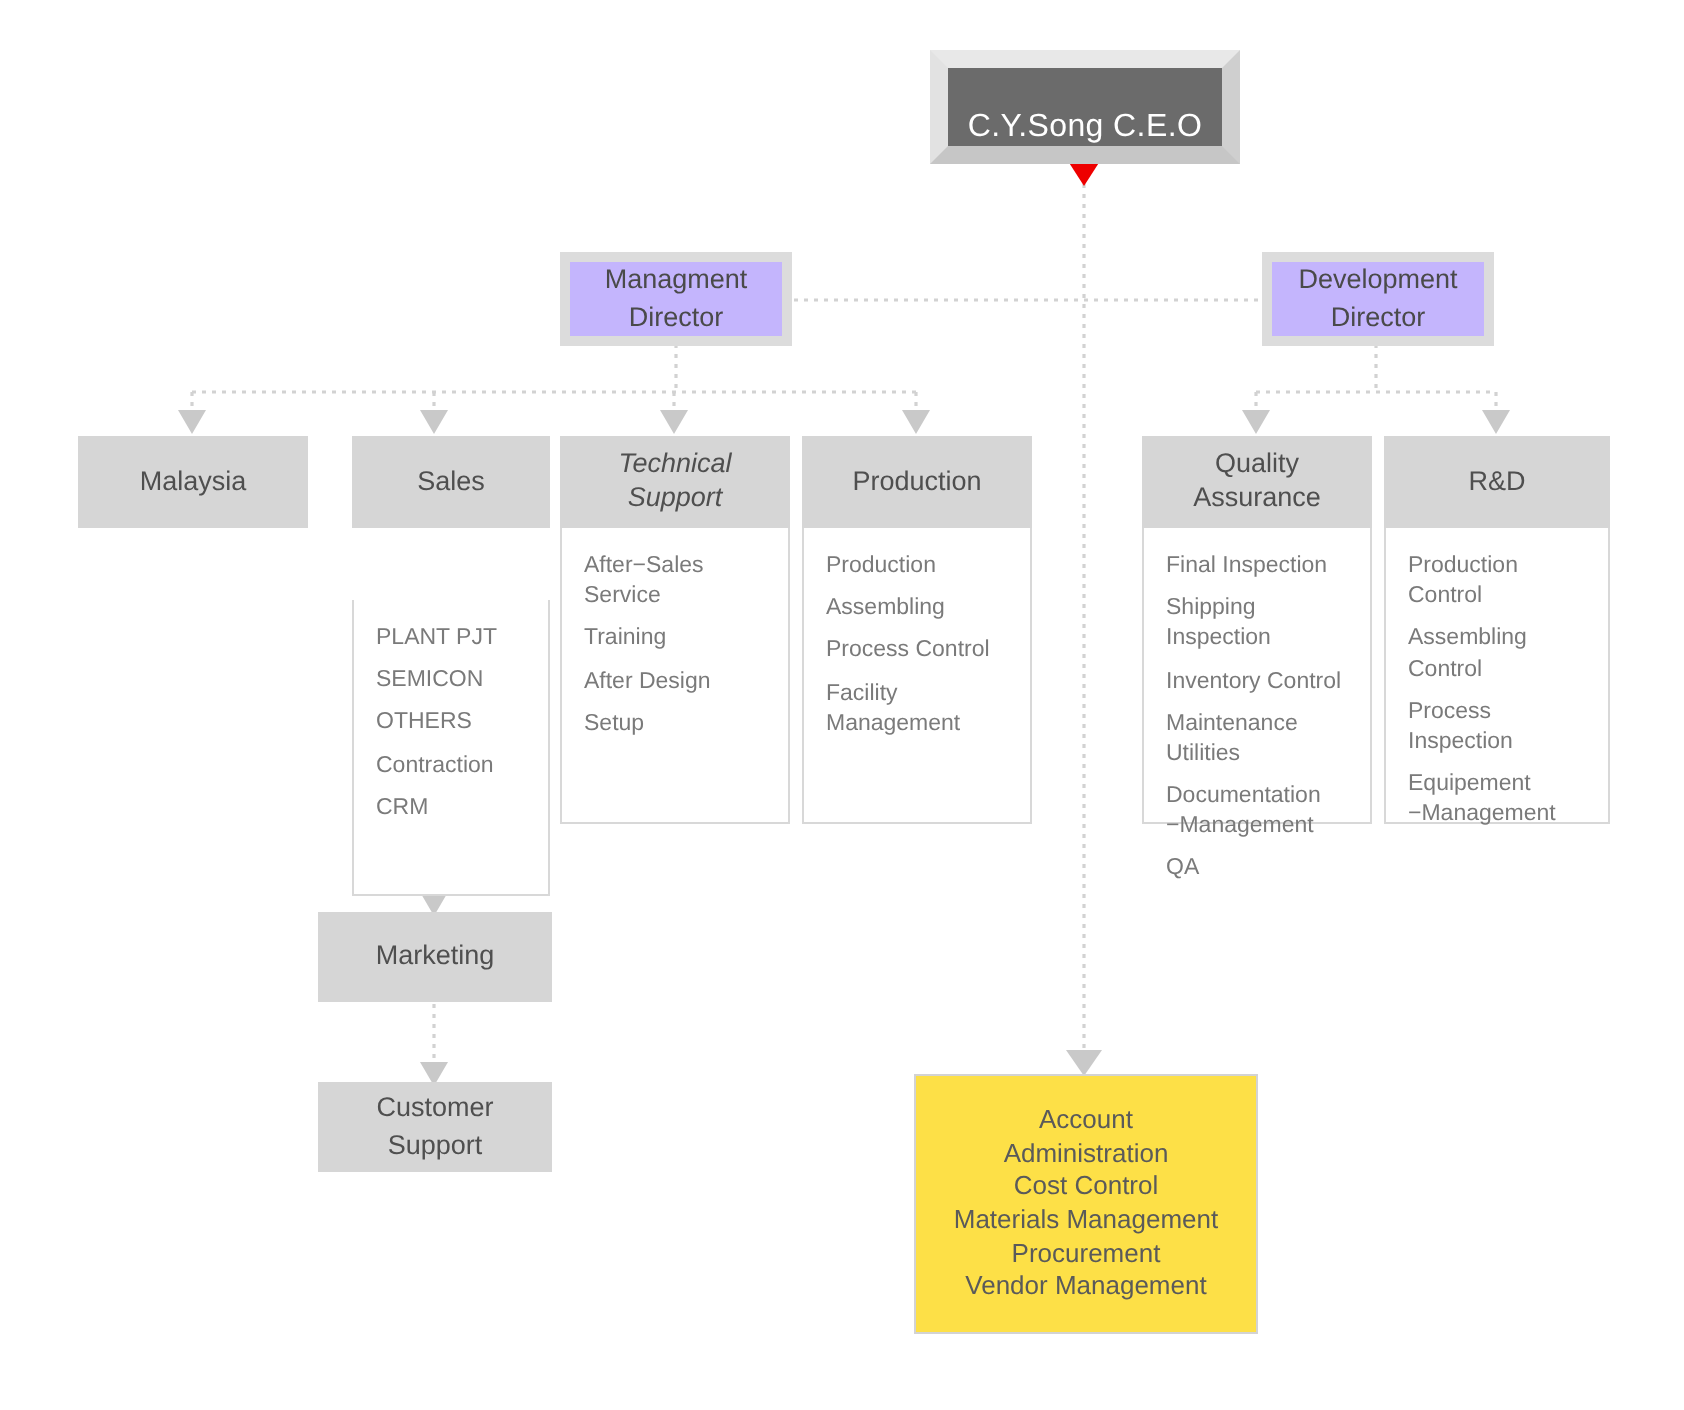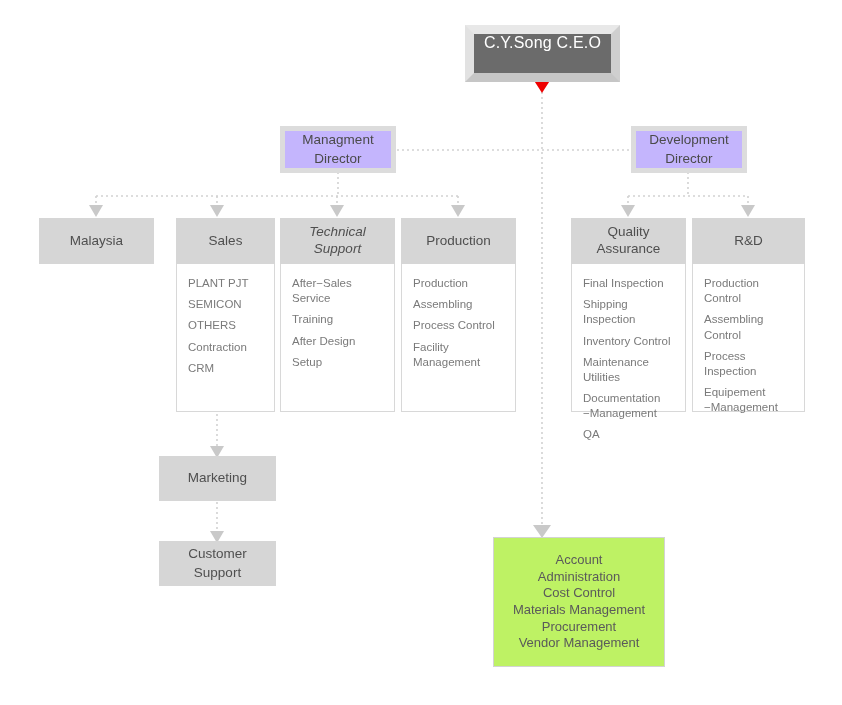--- a/index.html
+++ b/index.html
@@ -23,21 +23,21 @@
     background:#d9d9d9;
     border-top:9px solid #e8e8e8;
     border-left:9px solid #e2e2e2;
     border-right:9px solid #cfcfcf;
     border-bottom:9px solid #c6c6c6;
     display:flex;align-items:center;justify-content:center;
   }
   .ceo-inner{
     width:100%;height:100%;
     background:#6b6b6b;
-    display:flex;align-items:flex-start;justify-content:center;
+    display:flex;align-items:flex-end;justify-content:center;
     color:#ffffff;
     font-size:16px;
     letter-spacing:.2px;
     white-space:nowrap;
   }
 
   
   .director{
     position:absolute;
     box-sizing:border-box;
@@ -87,28 +87,27 @@
     text-align:center;
     color:#4f4f4f;
     font-size:13.5px;
     line-height:1.35;
   }
 
   
   .adminbox{
     position:absolute;
     box-sizing:border-box;
-    background:#bef264;
+    background:#fde047;
     border:1px solid #d3d3d3;
     display:flex;flex-direction:column;
     align-items:center;justify-content:center;
     color:#5a5a5a;
     font-size:13px;
     line-height:1.28;
-    margin-left:36px;
   }
   .adminbox .arow{display:block;}
 </style>
 </head>
 <body>
 
 <div id="chart">
 
   <svg id="wires" viewBox="0 0 842 705" width="842" height="705" xmlns="http://www.w3.org/2000/svg">
     <g stroke="#d2d2d2" stroke-width="1.6" stroke-dasharray="2 3" fill="none">
@@ -174,21 +173,21 @@
   <div class="dept" style="left:39px;top:218px;width:115px;">
     <div class="dept-head">
       <span style="white-space:pre-line;">Malaysia</span>
     </div>
   </div>
 
   <div class="dept" style="left:160px;top:218px;width:115px;padding-left:16px;">
     <div class="dept-head">
       <span style="white-space:pre-line;">Sales</span>
     </div>
-    <div class="dept-body" style="height:148px;">
+    <div class="dept-body" style="height:148px;margin-top:36px;">
       <div class="row">PLANT PJT</div>
       <div class="row">SEMICON</div>
       <div class="row">OTHERS</div>
       <div class="row">Contraction</div>
       <div class="row">CRM</div>
     </div>
   </div>
 
   <div class="dept" style="left:280px;top:218px;width:115px;">
     <div class="dept-head">

